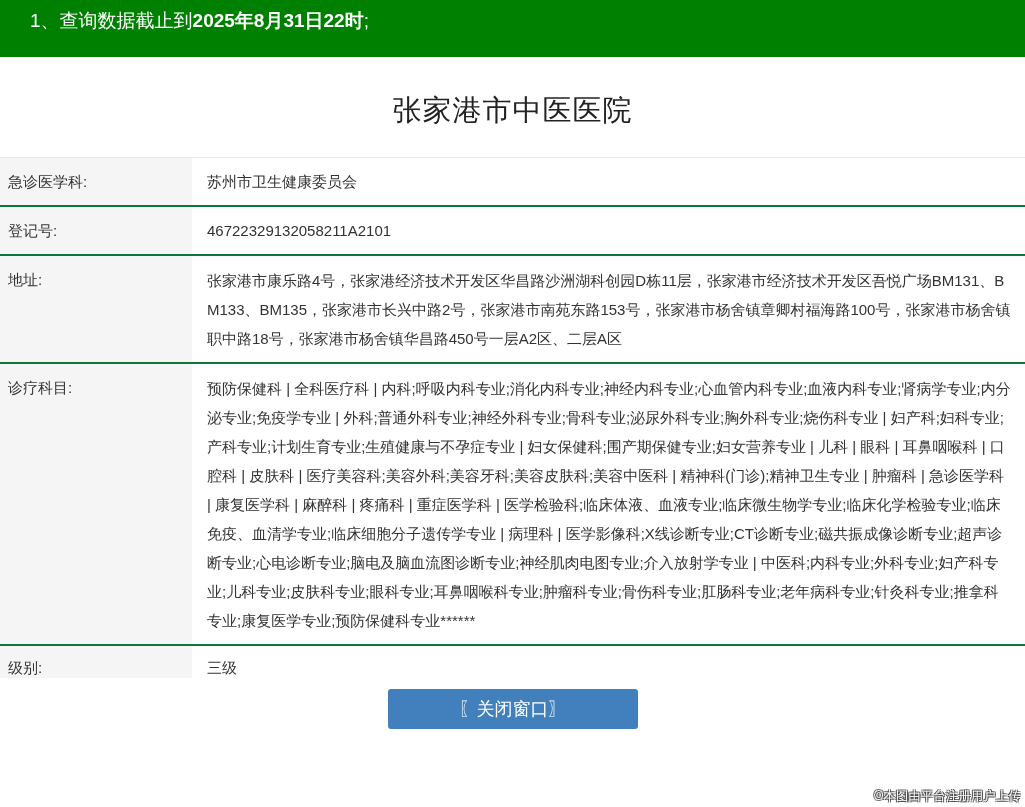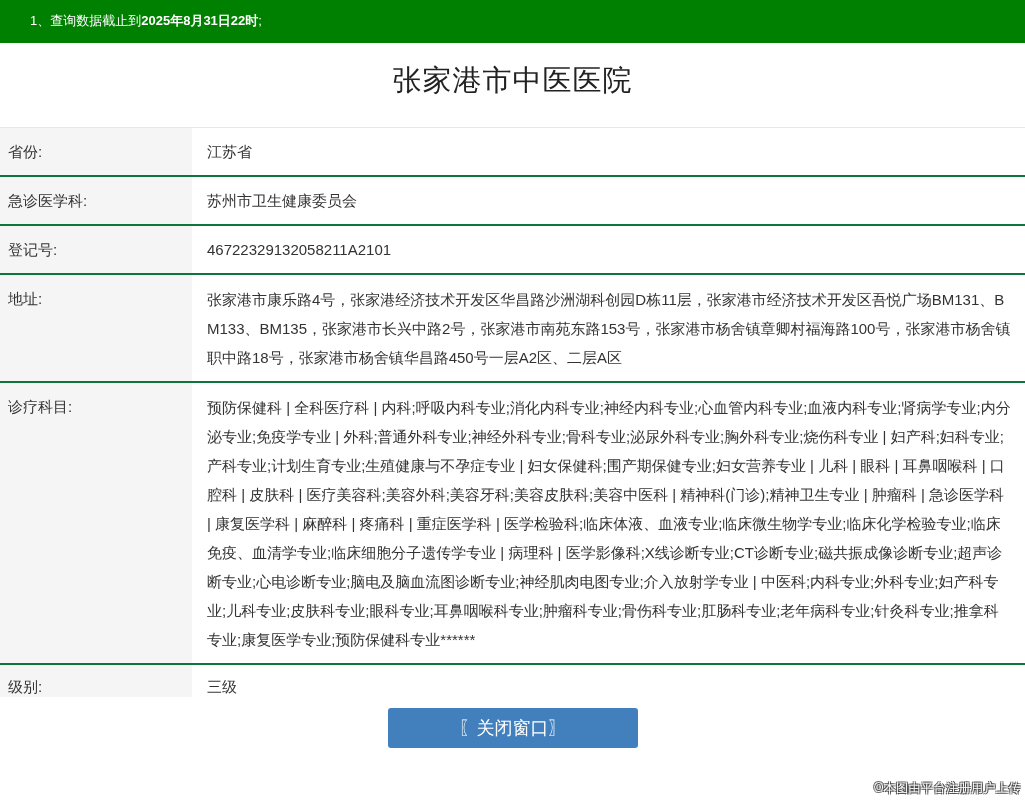--- a/index.html
+++ b/index.html
@@ -18,31 +18,31 @@
     position:relative;
     width:1025px;
     height:807px;
     overflow:hidden;
     background:#ffffff;
   }
   
   .notice{
     background:var(--notice-bg);
     color:#ffffff;
-    padding:7px 0 9px 30px;
-    font-size:13px;
+    padding:7px 0 23px 30px;
+    font-size:19px;
     line-height:27px;
   }
   .notice-line b{font-weight:bold;}
   
   .title{
     text-align:center;
     font-size:29px;
     color:#222222;
-    margin-top:18px;
+    margin-top:34px;
     margin-bottom:26px;
     font-weight:400;
     letter-spacing:1px;
   }
   
   .info-table{
     width:100%;
     border-top:1px solid #e7e7e7;
     font-size:15px;
     color:var(--text);
@@ -87,43 +87,39 @@
     line-height:40px;
     text-align:center;
     border:none;
     border-radius:3px;
     cursor:pointer;
     font-family:"Liberation Sans","DejaVu Sans",sans-serif;
   }
   .credit{
     position:absolute;
     right:4px;
-    bottom:10px;
+    bottom:2px;
     font-size:12px;
     color:#ffffff;
     text-shadow:-1px -1px 0 #4a4a4a,1px -1px 0 #4a4a4a,-1px 1px 0 #4a4a4a,1px 1px 0 #4a4a4a;
     letter-spacing:0.5px;
   }
 </style>
 </head>
 <body>
 
 <div class="page">
 
   <div class="notice">
     <div class="notice-line"><span>1、</span><span>查询数据截止到</span><b>2025年8月31日22时</b><span>;</span></div>
   </div>
 
   <h1 class="title">张家港市中医医院</h1>
 
   <div class="info-table">
-      <div class="row row-single">
-        <div class="cell-label">省份:</div>
-        <div class="cell-value">江苏省</div>
-      </div>
       <div class="row row-single">
         <div class="cell-label">急诊医学科:</div>
         <div class="cell-value">苏州市卫生健康委员会</div>
       </div>
       <div class="row row-single">
         <div class="cell-label">登记号:</div>
         <div class="cell-value">46722329132058211A2101</div>
       </div>
       <div class="row">
         <div class="cell-label">地址:</div>

